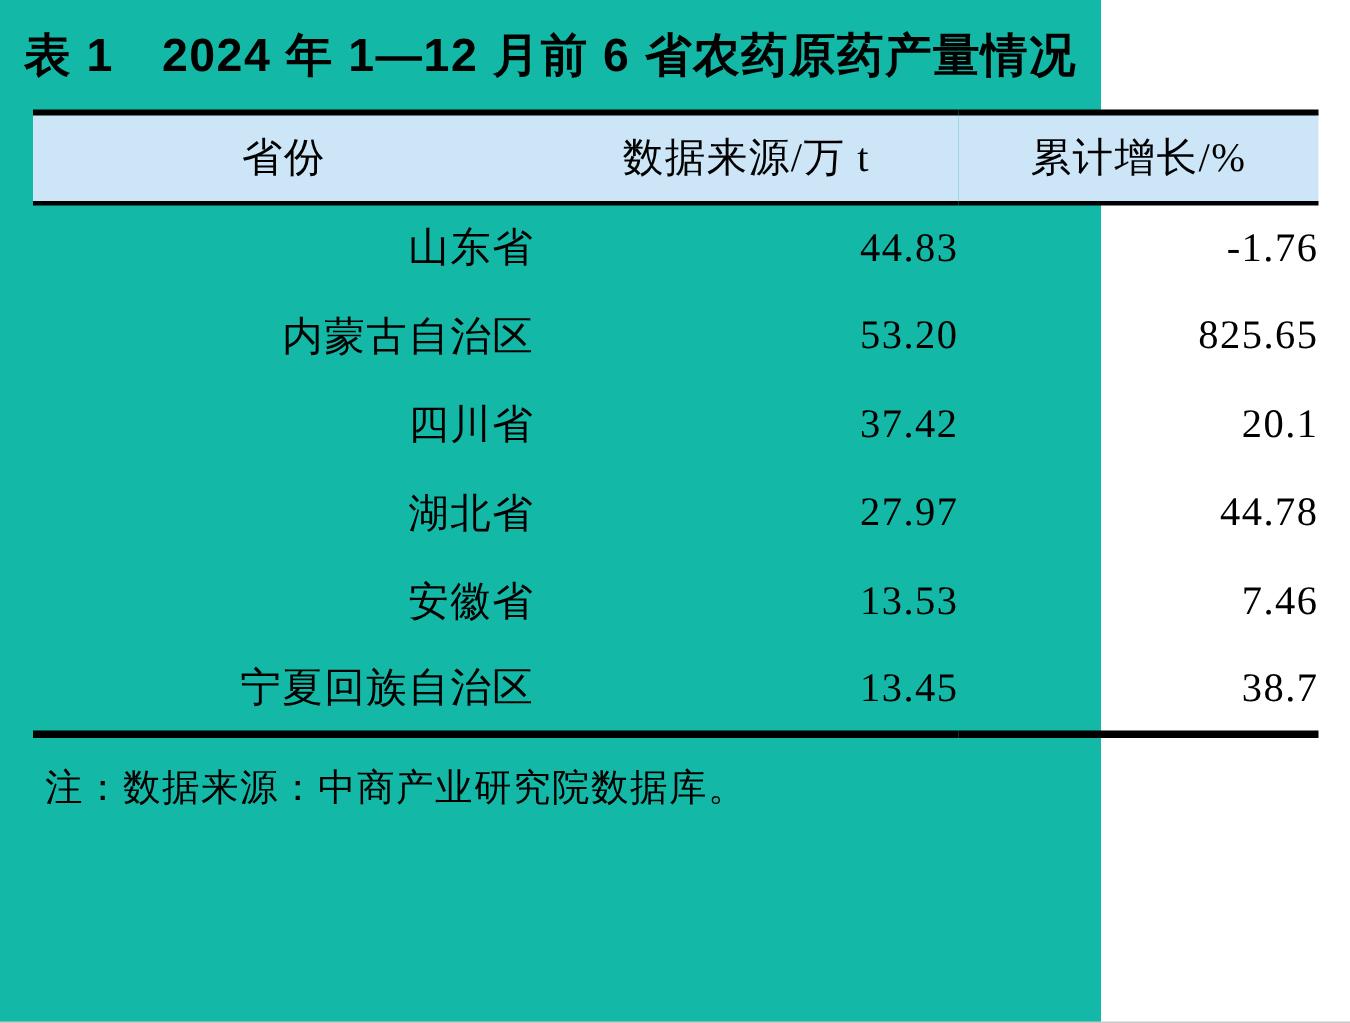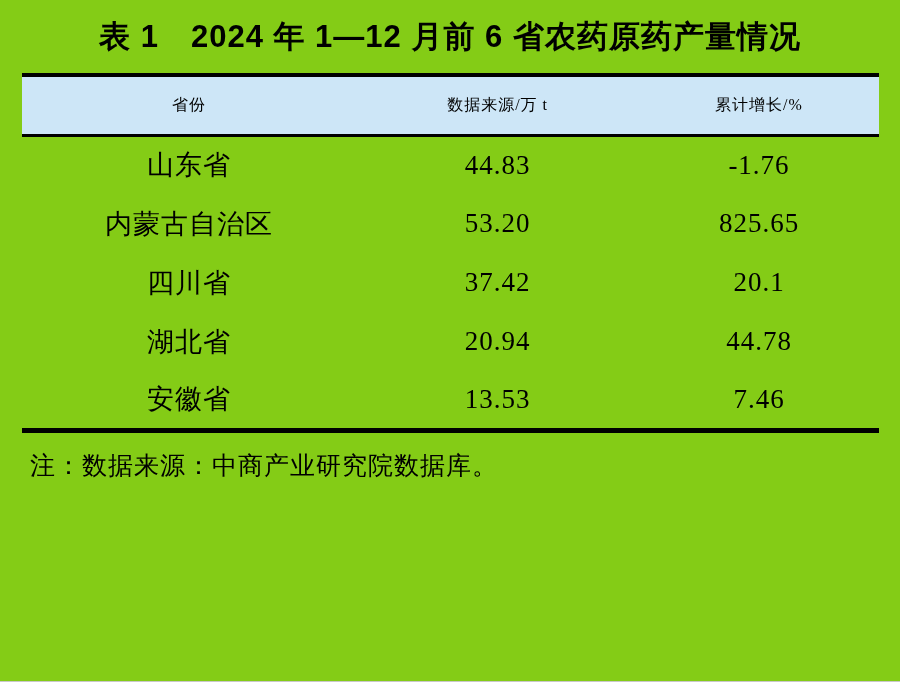--- a/index.html
+++ b/index.html
@@ -6,23 +6,23 @@
   html, body {
     width: 900px;
     height: 682px;
     background: #ffffff;
     overflow: hidden;
     font-family: "Liberation Serif", "DejaVu Serif", serif;
     color: #000000;
   }
   .page {
     position: relative;
-    width: 900px;
+    width: 734px;
     height: 682px;
-    background: #84cc16;
+    background: #14b8a6;
   }
   .title {
     height: 73px;
     display: flex;
     align-items: center;
     justify-content: center;
     font-family: "Liberation Sans", "DejaVu Sans", sans-serif;
     font-weight: bold;
     font-size: 31px;
     letter-spacing: 1px;
@@ -40,32 +40,32 @@
   }
   table.data-table col.c1 { width: 39%; }
   table.data-table col.c2 { width: 33%; }
   table.data-table col.c3 { width: 28%; }
   table.data-table thead tr {
     background: #cde6f7;
     height: 60px;
   }
   table.data-table thead th {
     font-weight: normal;
-    font-size: 16px;
+    font-size: 27px;
     text-align: center;
     vertical-align: middle;
     border-bottom: 3px solid #000000;
     letter-spacing: 1px;
   }
   table.data-table tbody tr {
     height: 59px;
   }
   table.data-table tbody td {
     font-size: 27px;
-    text-align: center;
+    text-align: right;
     vertical-align: middle;
     letter-spacing: 1px;
   }
   .note {
     margin: 16px 0 0 30px;
     font-size: 25px;
     letter-spacing: 1px;
   }
   .bottom-edge-line {
     position: absolute;
@@ -108,27 +108,32 @@
             <td>53.20</td>
             <td>825.65</td>
           </tr>
           <tr>
             <td>四川省</td>
             <td>37.42</td>
             <td>20.1</td>
           </tr>
           <tr>
             <td>湖北省</td>
-            <td>20.94</td>
+            <td>27.97</td>
             <td>44.78</td>
           </tr>
           <tr>
             <td>安徽省</td>
             <td>13.53</td>
             <td>7.46</td>
+          </tr>
+          <tr>
+            <td>宁夏回族自治区</td>
+            <td>13.45</td>
+            <td>38.7</td>
           </tr>
         </tbody>
     </table>
   </div>
 
   <div class="note">注：数据来源：中商产业研究院数据库。</div>
 
   <div class="bottom-edge-line"></div>
 
 </div>

